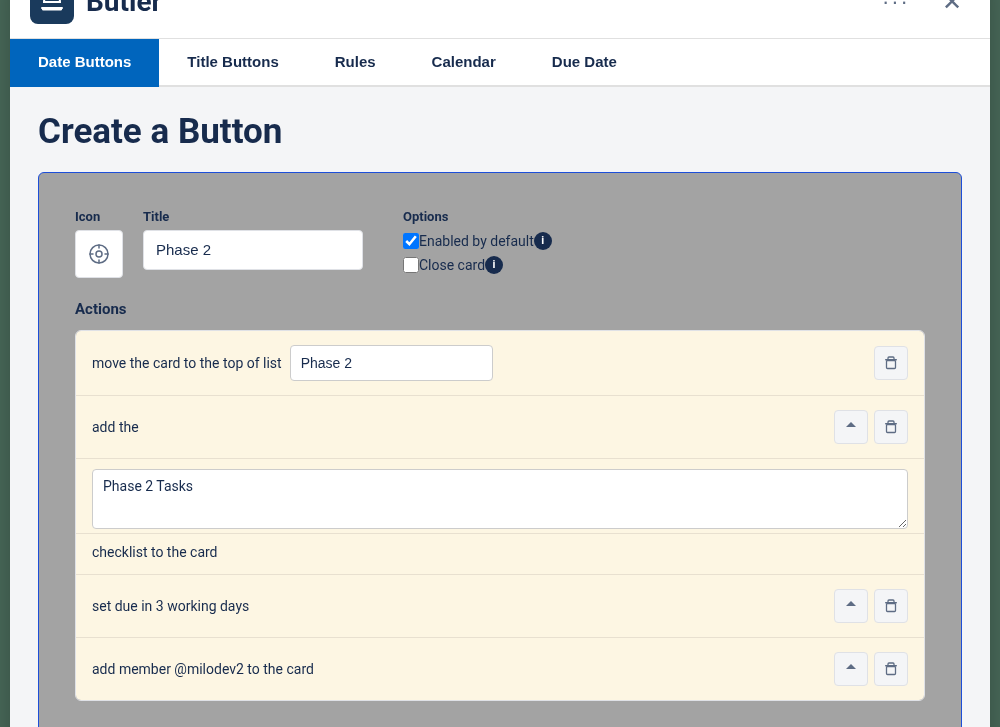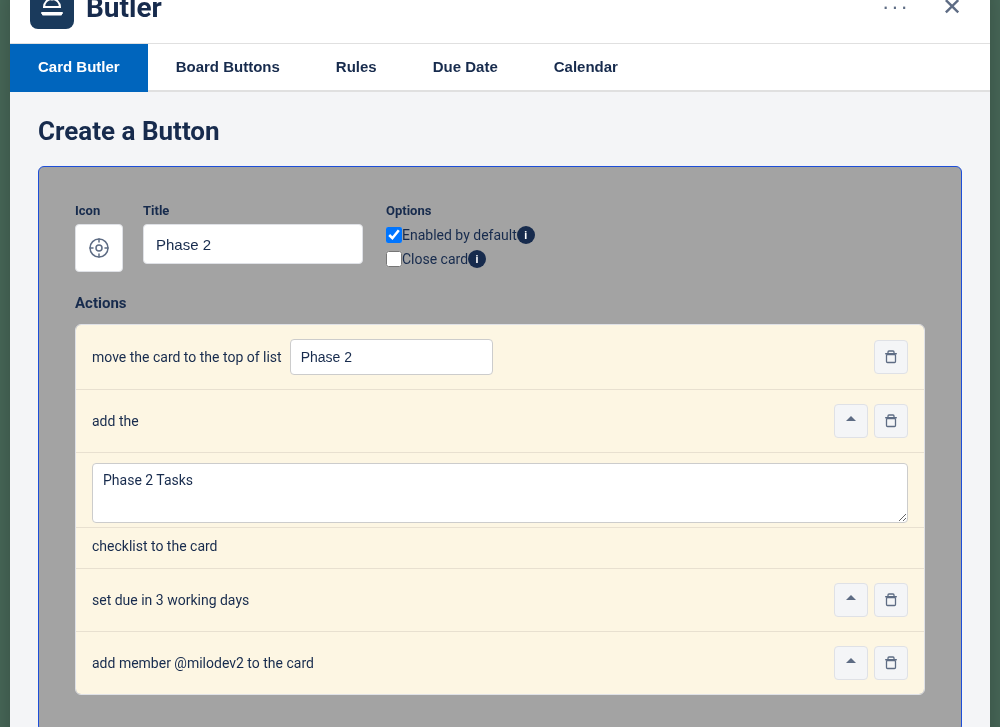--- a/index.html
+++ b/index.html
@@ -95,21 +95,21 @@
       background: #0065bd;
       color: #fff;
       border-radius: 0;
     }
     .modal-body {
       padding: 24px 28px;
       background: #f4f5f7;
       min-height: 560px;
     }
     .page-title {
-      font-size: 26px;
+      font-size: 35px;
       font-weight: 700;
       color: #172b4d;
       margin-bottom: 20px;
     }
     .create-panel {
       background: #a3a3a3;
       border: 1px solid #1d4ed8;
       border-radius: 6px;
       padding: 36px;
     }
@@ -145,21 +145,21 @@
     .title-input {
       width: 220px;
       height: 40px;
       border: 1px solid #dfe1e6;
       border-radius: 4px;
       padding: 8px 12px;
       font-size: 15px;
       color: #172b4d;
     }
     .options-group {
-      margin-left: 3px;
+      margin-left: 20px;
     }
     .options-label {
       font-size: 13px;
       font-weight: 700;
       color: #172b4d;
       margin-bottom: 8px;
     }
     .option-row {
       display: flex;
       align-items: center;
@@ -286,25 +286,25 @@
       </div>
       <span class="butler-title">Butler</span>
     </div>
     <div class="modal-header-right">
       <button class="more-btn">···</button>
       <button class="close-btn">✕</button>
     </div>
   </div>
 
   <div class="tabs">
-    <button class="tab active">Card Butler</button>
-    <button class="tab">Board Buttons</button>
+    <button class="tab active">Date Buttons</button>
+    <button class="tab">Title Buttons</button>
     <button class="tab">Rules</button>
+    <button class="tab">Calendar</button>
     <button class="tab">Due Date</button>
-    <button class="tab">Calendar</button>
   </div>
 
   <div class="modal-body">
     <h2 class="page-title">Create a Button</h2>
 
     <div class="create-panel">
 
       <div class="form-row">
         <div class="field-group">
           <span class="field-label">Icon</span>

